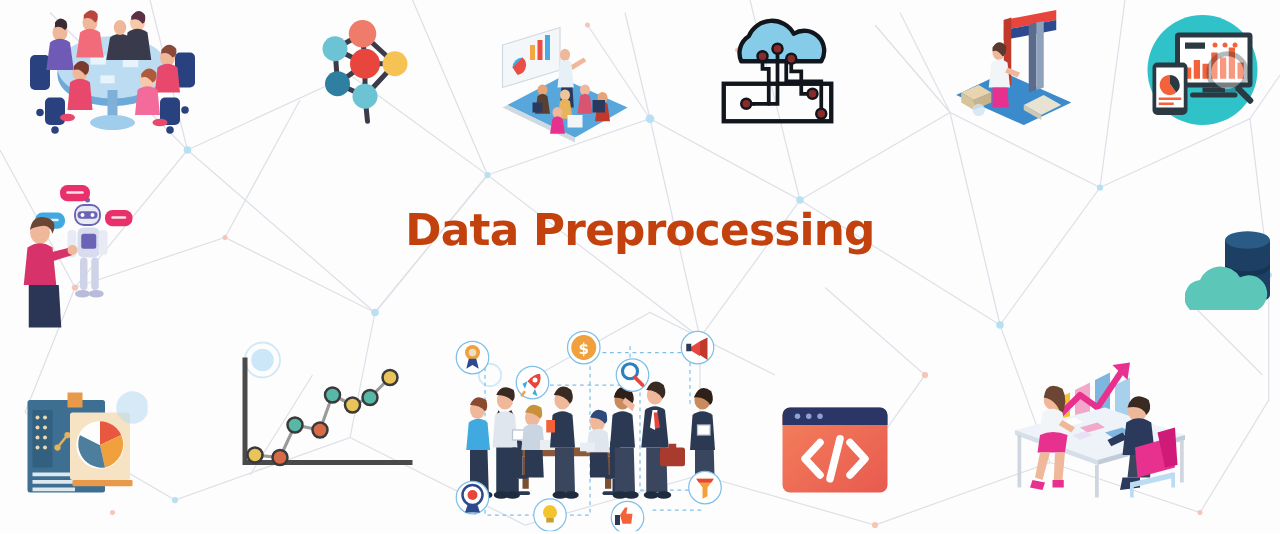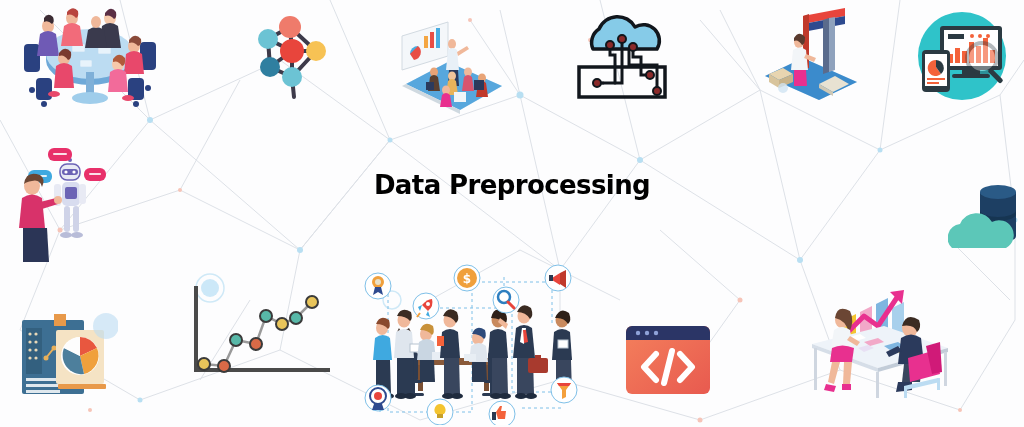--- a/index.html
+++ b/index.html
@@ -27,23 +27,23 @@
     position: absolute;
   }
   #page-title {
     position: absolute;
     left: 0;
     top: 163px;
     width: 1024px;
     text-align: center;
     font-family: "DejaVu Sans", sans-serif;
     font-weight: bold;
-    font-size: 26px;
+    font-size: 35px;
     letter-spacing: -0.6px;
-    color: #000000;
+    color: #c2410c;
     line-height: 44px;
     white-space: nowrap;
   }
   
   #art-team-meeting   { left: 10px;  top: 2px;   width: 160px; height: 110px; }
   #art-network-graph  { left: 246px; top: 5px;   width: 104px; height: 96px; }
   #art-presentation   { left: 390px; top: 18px;  width: 126px; height: 100px; }
   #art-cloud-circuit  { left: 563px; top: 5px;   width: 118px; height: 98px; }
   #art-kiosk-person   { left: 757px; top: 2px;   width: 110px; height: 100px; }
   #art-analytics      { left: 908px; top: 6px;   width: 108px; height: 100px; }

